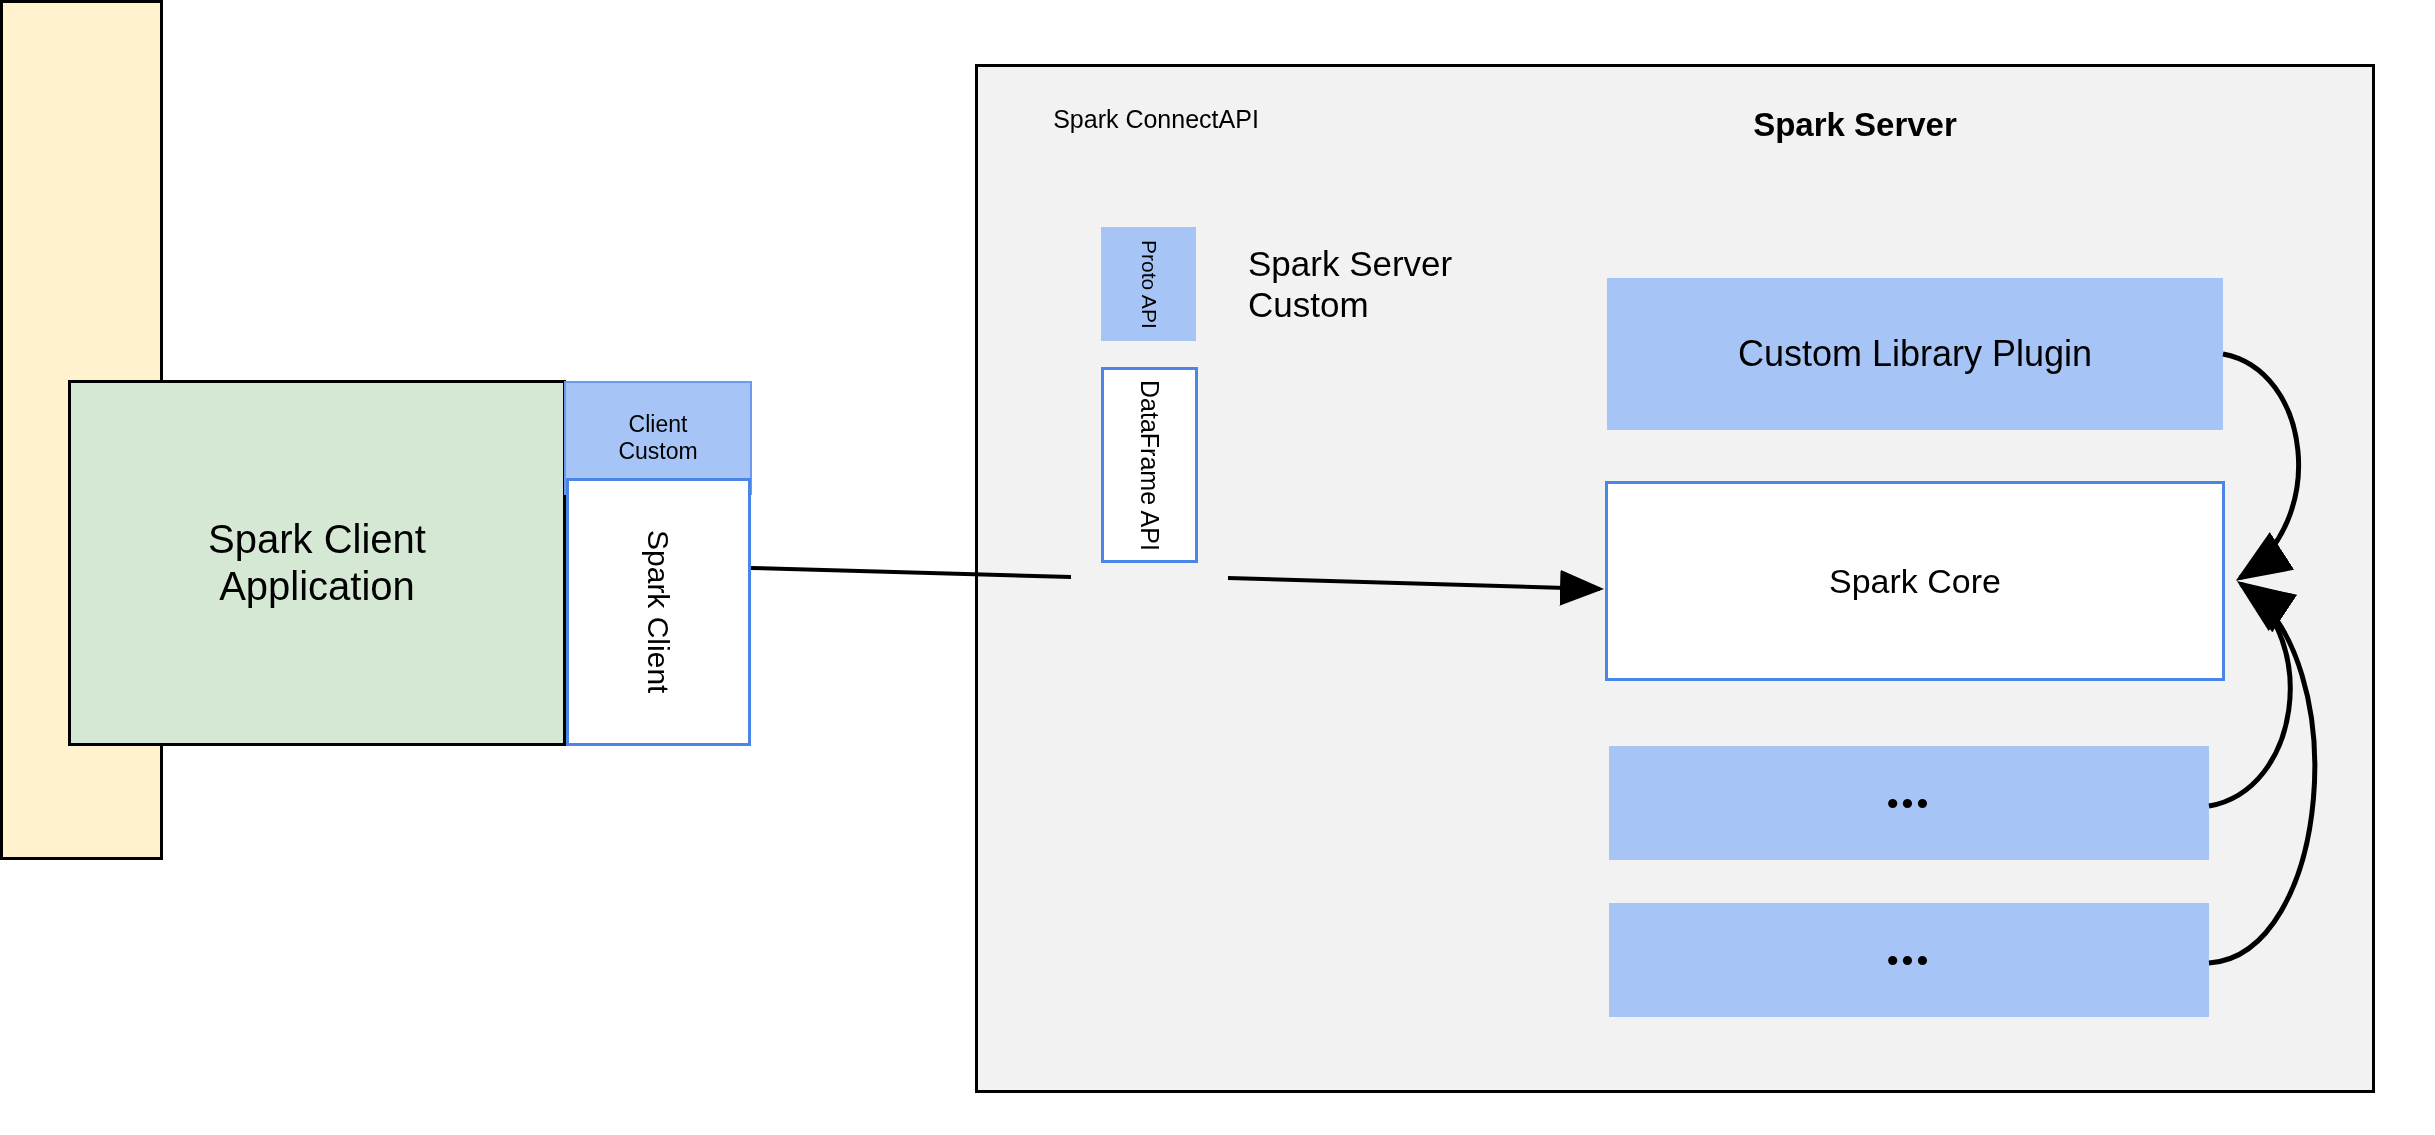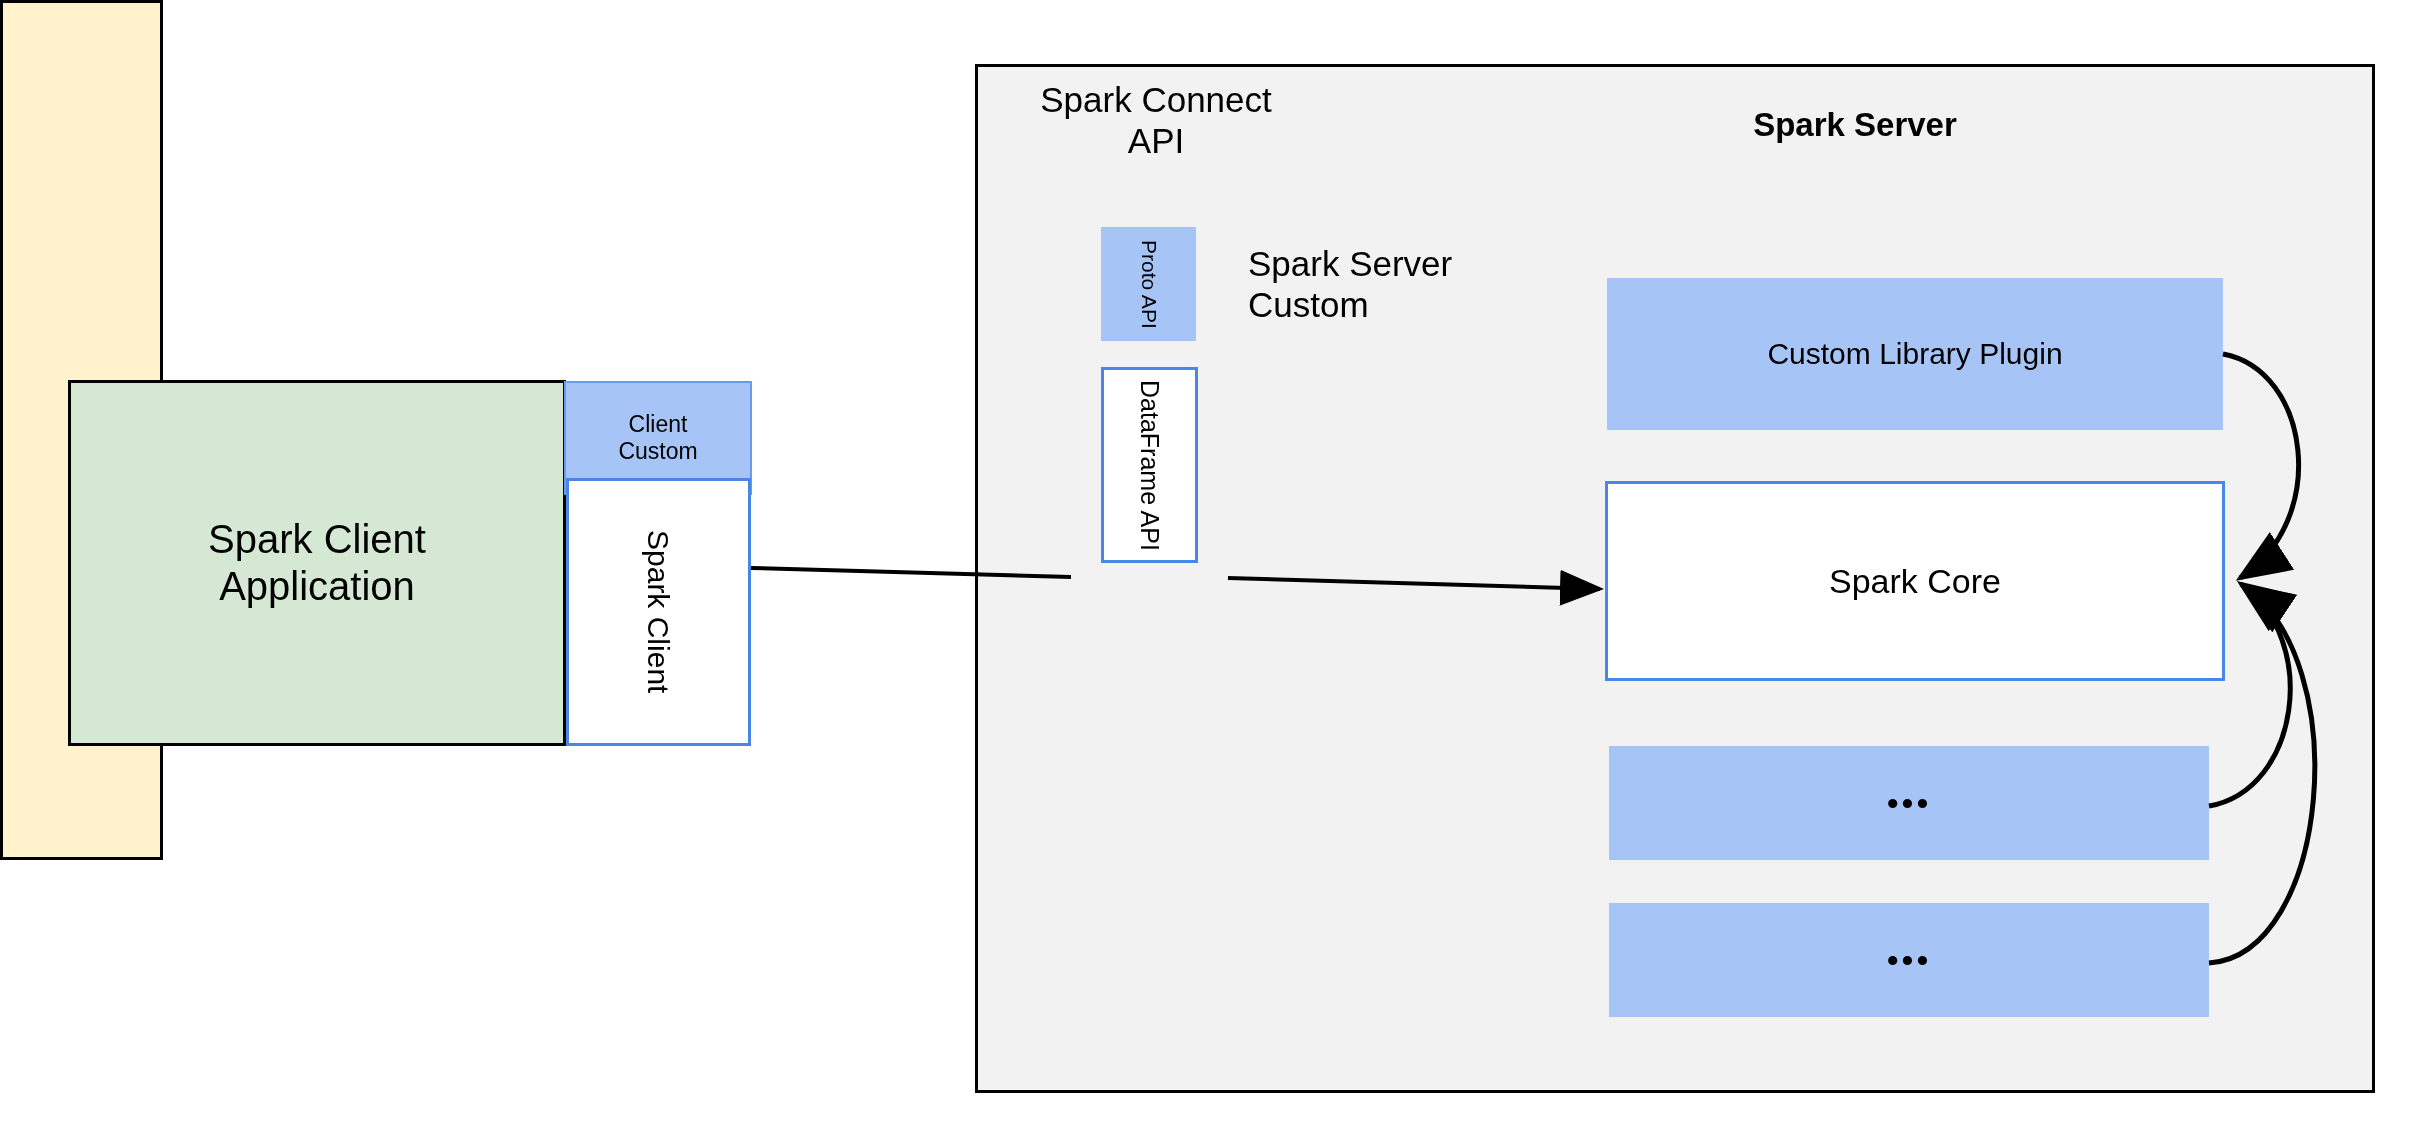--- a/index.html
+++ b/index.html
@@ -79,23 +79,23 @@
     box-sizing: border-box;
     position: absolute;
     z-index: 1;
   }
 
   #spark-connect-api-label {
     left: 1022px;
     top: 68px;
     width: 268px;
     height: 104px;
-    font-size: 35px;
-    z-index: 4;
-    flex-direction: column;
+    font-size: 25px;
+    z-index: 4;
+    flex-direction: row;
   }
   #spark-server-title {
     left: 1690px;
     top: 98px;
     width: 330px;
     height: 54px;
     font-size: 33px;
     font-weight: bold;
     z-index: 4;
   }
@@ -149,21 +149,21 @@
   }
   #dataframe-api .vtext { font-size: 25px; }
 
   
   #custom-library-plugin {
     left: 1607px;
     top: 278px;
     width: 616px;
     height: 152px;
     background: #a6c4f5;
-    font-size: 30px;
+    font-size: 36px;
     z-index: 3;
   }
   #spark-core {
     left: 1605px;
     top: 481px;
     width: 620px;
     height: 200px;
     background: #ffffff;
     border: 3px solid #4a86e8;
     font-size: 34px;

